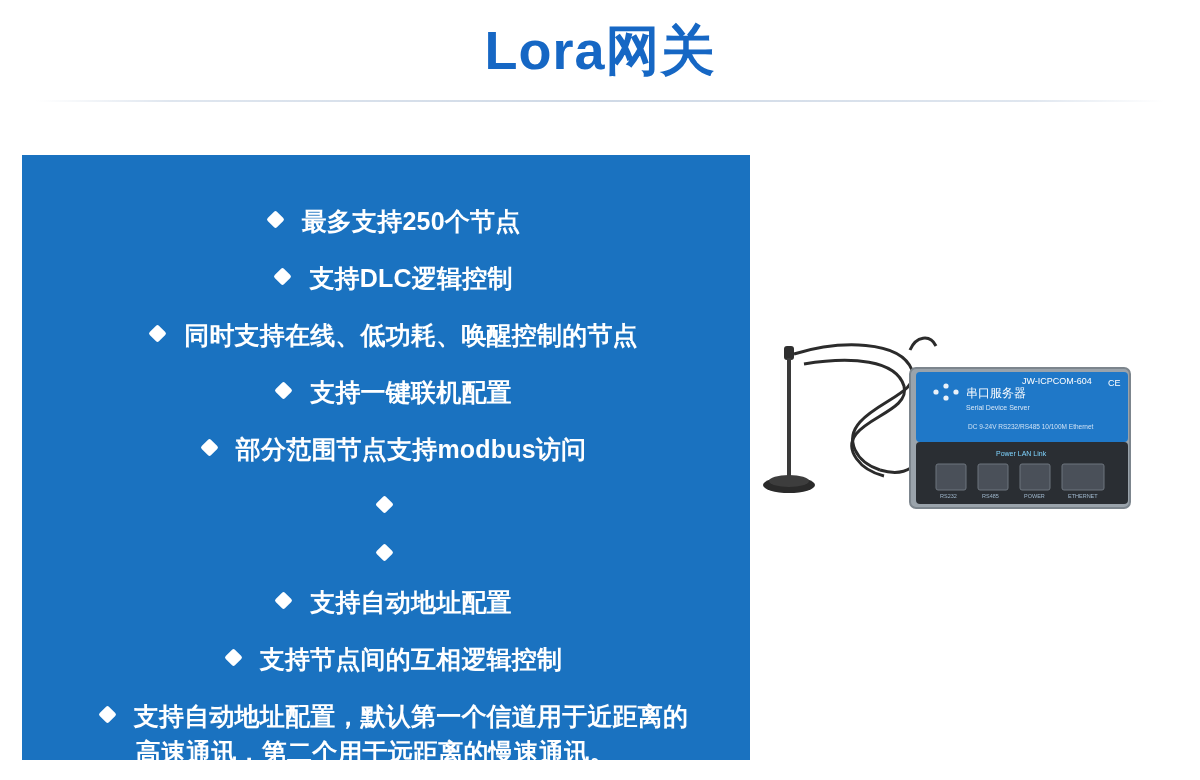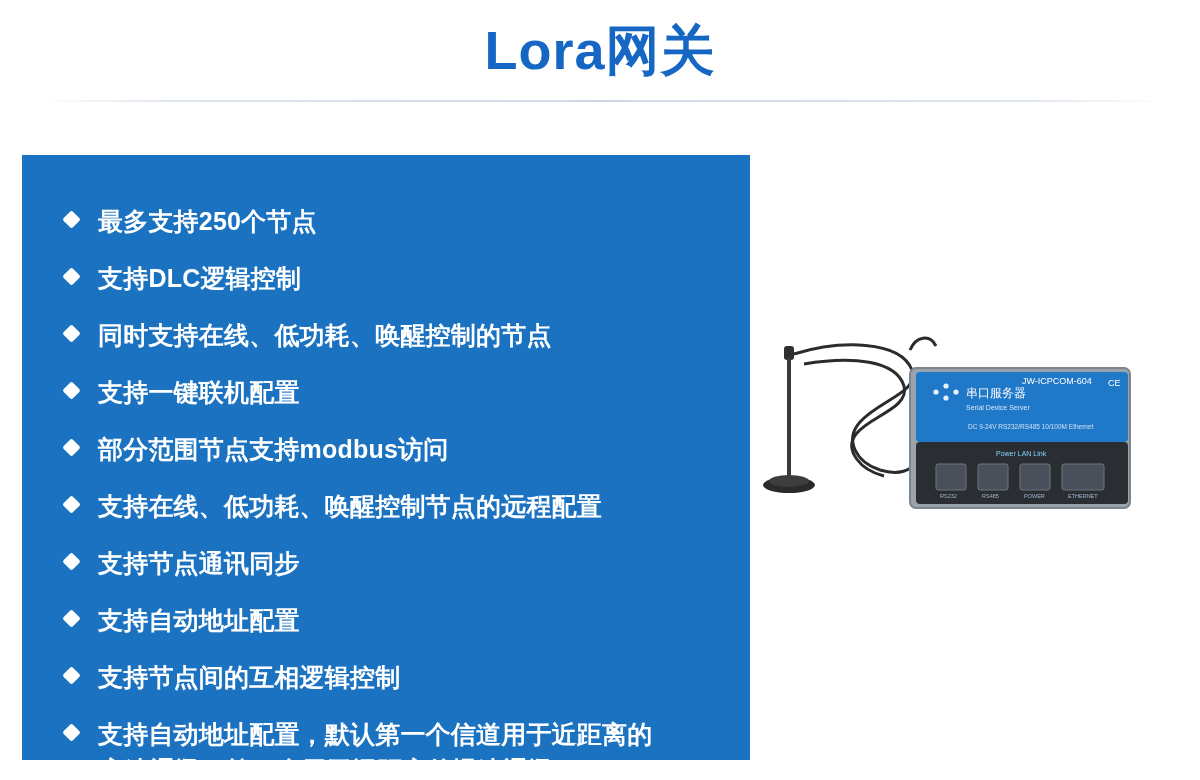--- a/index.html
+++ b/index.html
@@ -67,20 +67,21 @@
     list-style: none;
     margin: 0;
     padding: 0;
   }
 
   .feature-item {
     display: flex;
     align-items: flex-start;
     margin-bottom: 21px;
     color: #ffffff;
+    justify-content: center;
   }
 
   .diamond-icon {
     flex: 0 0 auto;
     width: 20px;
     height: 20px;
     margin-top: 7px;
     margin-right: 16px;
     position: relative;
   }
@@ -156,26 +157,24 @@
         <span class="feature-text">支持一键联机配置</span>
       </li>
 
       <li class="feature-item">
         <span class="diamond-icon"></span>
         <span class="feature-text">部分范围节点支持modbus访问</span>
       </li>
 
       <li class="feature-item">
         <span class="diamond-icon"></span>
-        <span class="feature-text">支持在线、低功耗、唤醒控制节点的远程配置</span>
-      </li>
-
-      <li class="feature-item">
-        <span class="diamond-icon"></span>
-        <span class="feature-text">支持节点通讯同步</span>
+      </li>
+
+      <li class="feature-item">
+        <span class="diamond-icon"></span>
       </li>
 
       <li class="feature-item">
         <span class="diamond-icon"></span>
         <span class="feature-text">支持自动地址配置</span>
       </li>
 
       <li class="feature-item">
         <span class="diamond-icon"></span>
         <span class="feature-text">支持节点间的互相逻辑控制</span>

